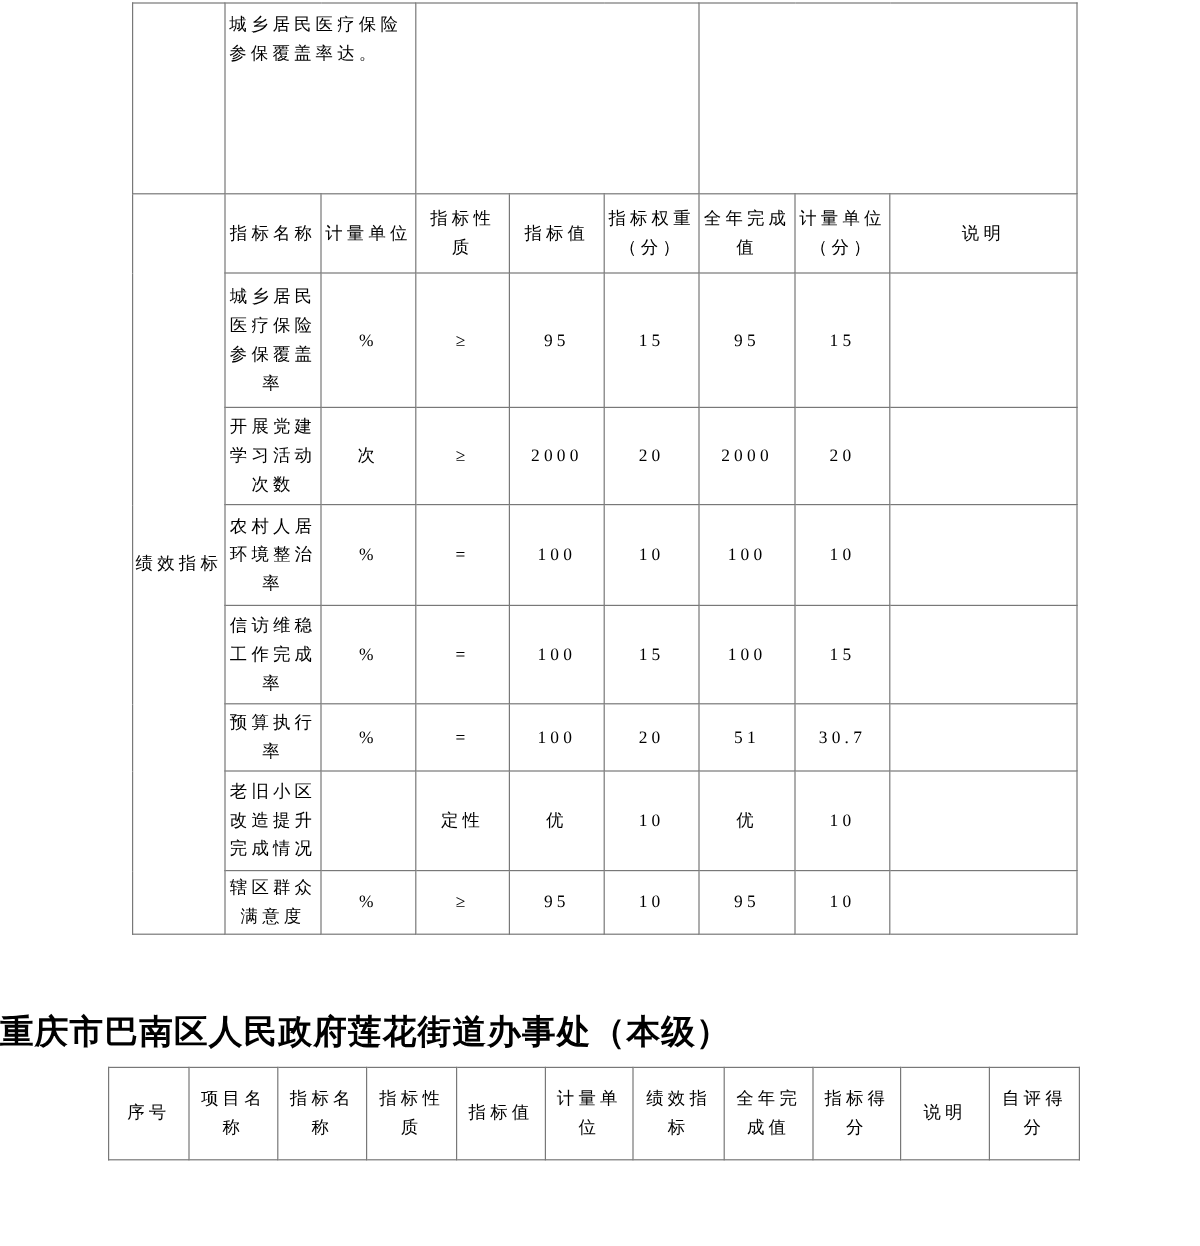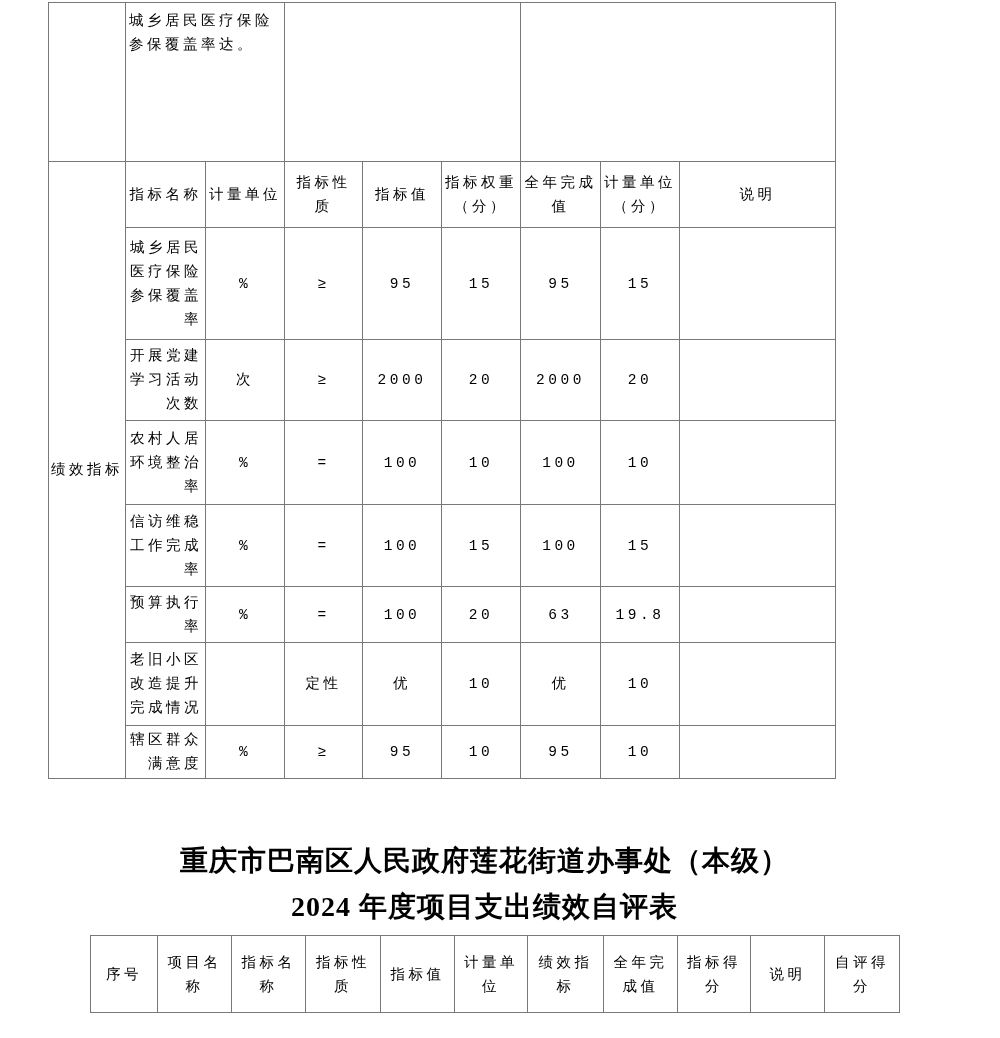--- a/index.html
+++ b/index.html
@@ -33,50 +33,48 @@
     padding: 2px 3px;
     vertical-align: middle;
     text-align: center;
     overflow: hidden;
     word-break: break-all;
   }
 
   
   .perf-table {
     width: 787px;
-    margin-left: 48px;
+    margin-left: 110px;
     margin-top: 2px;
-    font-family: Liberation Mono, monospace;
   }
   .perf-table td.goal-cell {
     vertical-align: top;
     text-align: left;
     padding-top: 6px;
   }
   .perf-table td.name-cell {
-    text-align: right;
+    text-align: center;
   }
   .perf-table td.group-cell {
     padding: 2px 1px;
   }
   tr.r-frag   { height: 159px; }
   tr.r-head   { height: 66px;  }
   tr.r-1      { height: 112px; }
   tr.r-2      { height: 81px;  }
   tr.r-3      { height: 84px;  }
   tr.r-4      { height: 82px;  }
   tr.r-5      { height: 56px;  }
   tr.r-6      { height: 83px;  }
   tr.r-7      { height: 53px;  }
 
   
   .title-block {
     margin-top: 59px;
     width: 969px;
-    text-align: center;
     font-weight: bold;
     font-size: 28px;
     line-height: 46px;
     letter-spacing: 1px;
     white-space: nowrap;
   }
 
   
   .self-table {
     width: 809px;
@@ -166,22 +164,22 @@
       <td>15</td>
       <td></td>
     </tr>
 
     <tr class="r-5">
       <td class="name-cell">预算执行率</td>
       <td>%</td>
       <td>=</td>
       <td>100</td>
       <td>20</td>
-      <td>63</td>
-      <td>19.8</td>
+      <td>51</td>
+      <td>30.7</td>
       <td></td>
     </tr>
 
     <tr class="r-6">
       <td class="name-cell">老旧小区改造提升完成情况</td>
       <td></td>
       <td>定性</td>
       <td>优</td>
       <td>10</td>
       <td>优</td>
@@ -197,21 +195,20 @@
       <td>10</td>
       <td>95</td>
       <td>10</td>
       <td></td>
     </tr>
   </tbody>
     </table>
 
   <div class="title-block">
     <div>重庆市巴南区人民政府莲花街道办事处（本级）</div>
-    <div>2024 年度项目支出绩效自评表</div>
   </div>
 
   <table class="self-table">
     <colgroup>
       <col style="width:67px">
         <col style="width:74px">
         <col style="width:74px">
       <col style="width:75px">
         <col style="width:74px">
         <col style="width:73px">

